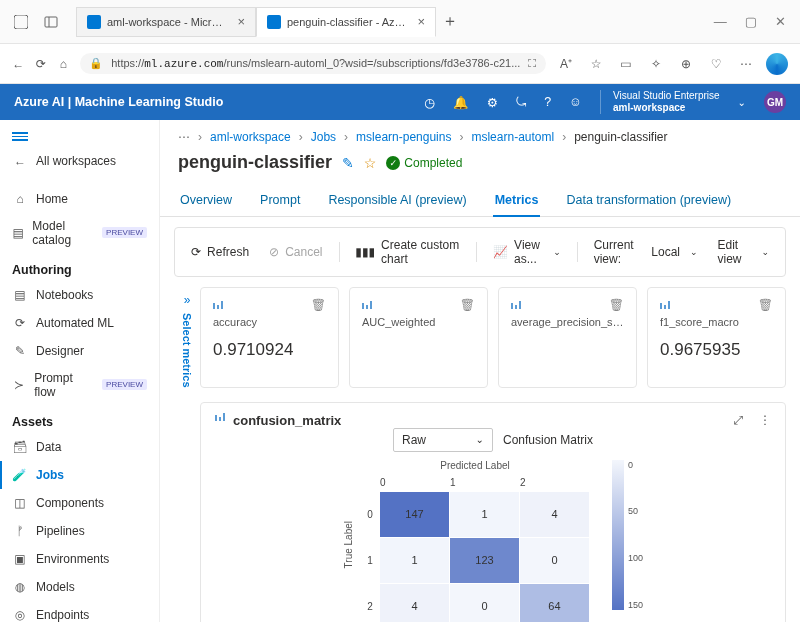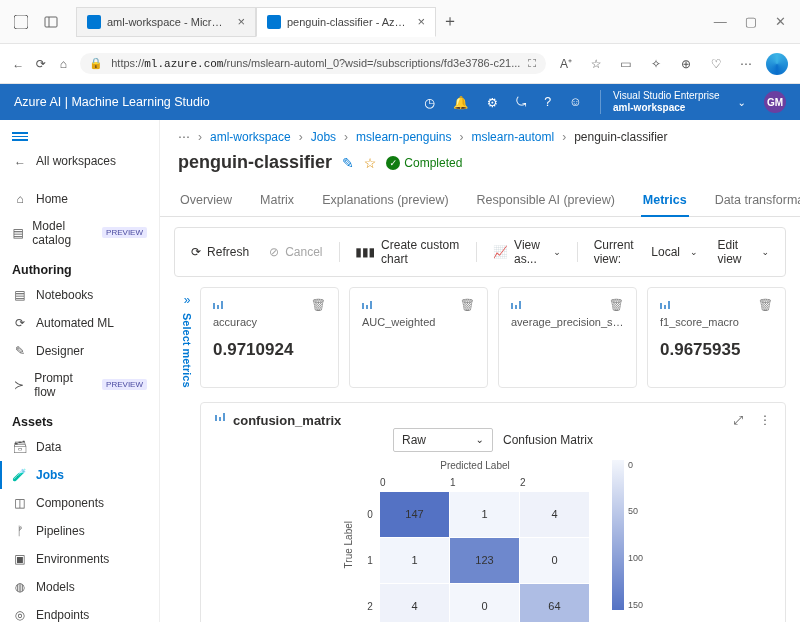--- a/index.html
+++ b/index.html
@@ -22,21 +22,21 @@
   .addr { height:40px; display:flex; align-items:center; gap:10px; padding:0 12px; border-bottom:1px solid #e5e5e5; }
   .addr-icn { width:20px; height:20px; display:flex; align-items:center; justify-content:center; color:#555; }
   .url-box { flex:1; display:flex; align-items:center; gap:8px; background:#f5f5f5; border-radius:14px; padding:4px 10px; font-size:11px; color:#555; }
   .url-text { overflow:hidden; white-space:nowrap; text-overflow:ellipsis; flex:1; }
   .url-text .host { color:#222;font-family:Liberation Mono, monospace; }
   .addr-right { display:flex; gap:10px; align-items:center; }
   .b-logo { width:22px; height:22px; border-radius:50%; background: conic-gradient(#3cb4e6, #0a6ecb, #3cb4e6); }
   
   
   .azure-hdr { height:36px; background:#1f6cbf; color:#fff; display:flex; align-items:center; padding:0 14px; font-size:12.5px; }
-  .azure-hdr .title { font-weight:400; }
+  .azure-hdr .title { font-weight:700; }
   .azure-hdr .hright { margin-left:auto; display:flex; align-items:center; gap:18px; }
   .sub-col { display:flex; flex-direction:column; font-size:10px; line-height:1.2; border-left:1px solid rgba(255,255,255,0.3); padding-left:12px; }
   .avatar { width:22px; height:22px; border-radius:50%; background:#6b3fa0; color:#fff; display:flex; align-items:center; justify-content:center; font-size:10px; font-weight:600; }
   
   
   .mainrow { display:flex; height: calc(622px - 44px - 40px - 36px); }
   .sidebar { width:160px; border-right:1px solid #eee; padding:6px 0; overflow-y:auto; position:relative; }
   .sidebar::-webkit-scrollbar { width:6px; }
   .sidebar::-webkit-scrollbar-thumb { background:#c8c8c8; border-radius:3px; }
   .sb-item { display:flex; align-items:center; gap:8px; padding:6px 12px; font-size:12px; color:#323130; cursor:pointer; }
@@ -60,21 +60,21 @@
   
   .ptitle { display:flex; align-items:center; gap:10px; padding:4px 18px 12px; }
   .ptitle h1 { font-size:18px; font-weight:600; }
   .status-completed { display:flex; align-items:center; gap:4px; font-size:12px; color:#107c10; }
   .status-completed .bullet { width:14px; height:14px; border-radius:50%; background:#107c10; color:#fff; display:flex; align-items:center; justify-content:center; font-size:9px; }
   .pencil-icn { color:#0078d4; font-size:14px; }
   .star-icn { color:#d88a00; font-size:14px; }
   
   
   .ptabs { display:flex; gap:24px; padding:0 18px; border-bottom:1px solid #e1e1e1; font-size:12.5px; }
-  .ptab { padding:8px 2px; color:#737373; cursor:pointer; white-space:nowrap; }
+  .ptab { padding:8px 2px; color:#0369a1; cursor:pointer; white-space:nowrap; }
   .ptab.active { color:#0078d4; border-bottom:2px solid #0078d4; font-weight:600; margin-bottom:-1px; }
   .ptabs-wrap { overflow-x:hidden; }
   
   
   .tbar { margin:10px 14px; border:1px solid #e1e1e1; border-radius:4px; display:flex; align-items:center; padding:6px 8px; gap:4px; font-size:12px; }
   .tbtn { display:flex; align-items:center; gap:6px; padding:4px 8px; color:#323130; cursor:pointer; }
   .tbtn.disabled { color:#a6a6a6; }
   .tsep { width:1px; height:20px; background:#e1e1e1; margin:0 4px; }
   
   
@@ -83,21 +83,21 @@
   .selmetrics .chev { color:#0078d4; font-size:12px; }
   .selmetrics .vlabel { writing-mode:vertical-lr; font-size:11px; font-weight:600; color:#0078d4; }
   .cards { display:flex; gap:10px; flex:1; }
   .mcard { flex:1; border:1px solid #e5e5e5; border-radius:4px; padding:10px 12px; min-width:0; }
   .mcard .top { display:flex; justify-content:space-between; align-items:center; }
   .bars-icn { display:flex; gap:2px; align-items:flex-end; }
   .bars-icn span { width:2px; background:#5b9bd5; }
   .bars-icn span:nth-child(1){height:6px;} .bars-icn span:nth-child(2){height:4px;} .bars-icn span:nth-child(3){height:8px;}
   .trash { color:#888; font-size:12px; }
   .mname { font-size:11px; color:#555; margin-top:4px; white-space:nowrap; overflow:hidden; text-overflow:ellipsis; }
-  .mval { font-size:17px; font-weight:700; margin-top:12px; }
+  .mval { font-size:17px; font-weight:400; margin-top:12px; }
   
   
   .cmcard { margin:14px 14px 0 40px; border:1px solid #e5e5e5; border-radius:4px; padding:10px 14px; }
   .cmtop { display:flex; align-items:flex-start; gap:8px; }
   .cmtop .bars-icn span { background:#5b9bd5; }
   .cmtitle { font-weight:600; font-size:13px; flex:1; }
   .cm-select-row { display:flex; align-items:center; gap:10px; justify-content:center; }
   .cm-select { border:1px solid #c8c8c8; border-radius:2px; padding:4px 8px; font-size:12px; min-width:100px; display:flex; justify-content:space-between; align-items:center; }
   .cm-selected-lab { font-size:12px; }
   .cm-body { display:flex; margin-top:8px; justify-content:center; gap:6px; }
@@ -289,22 +289,21 @@
       <span class="star-icn">☆</span>
       <div class="status-completed">
         <span class="bullet">✓</span>
         <span>Completed</span>
       </div>
     </div>
 
     <div class="ptabs-wrap">
       <div class="ptabs">
         <div class="ptab">Overview</div>
-        <div class="ptab">Matrix</div>
-        <div class="ptab">Explanations (preview)</div>
+        <div class="ptab">Prompt</div>
         <div class="ptab">Responsible AI (preview)</div>
         <div class="ptab active">Metrics</div>
         <div class="ptab">Data transformation (preview)</div>
 
       </div>
     </div>
 
     <div class="cscroll">
 
       <div class="tbar">

